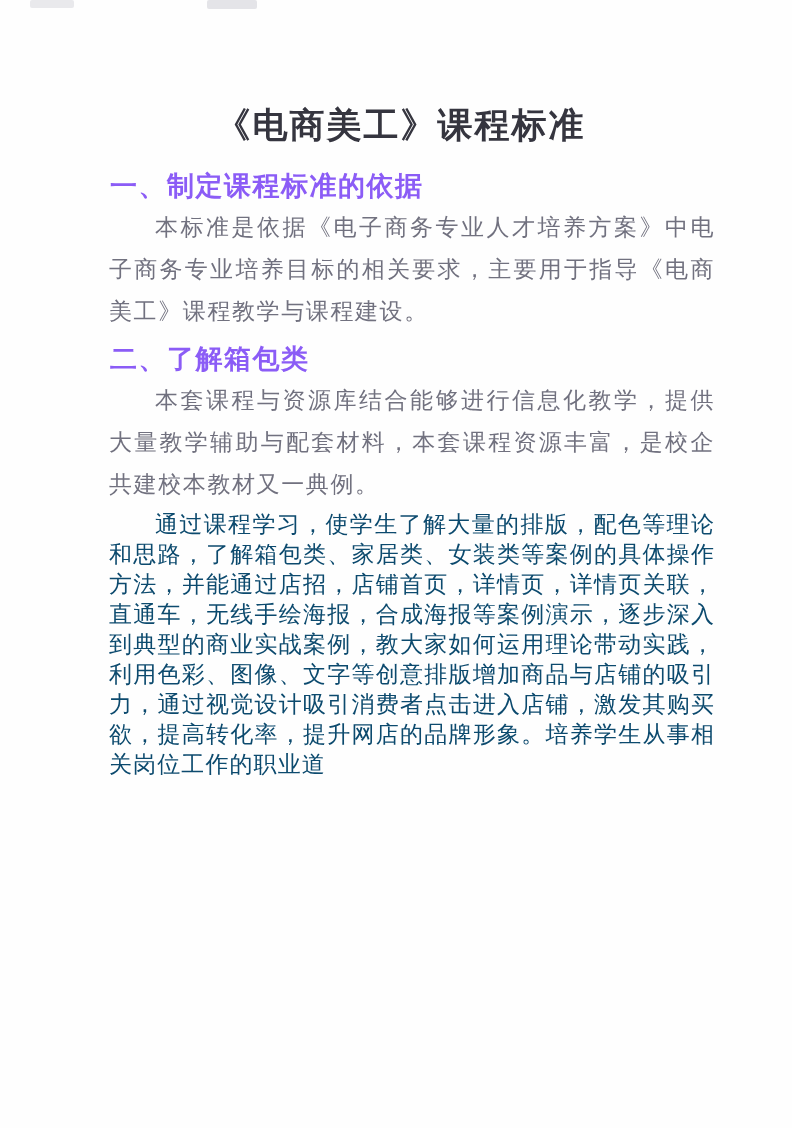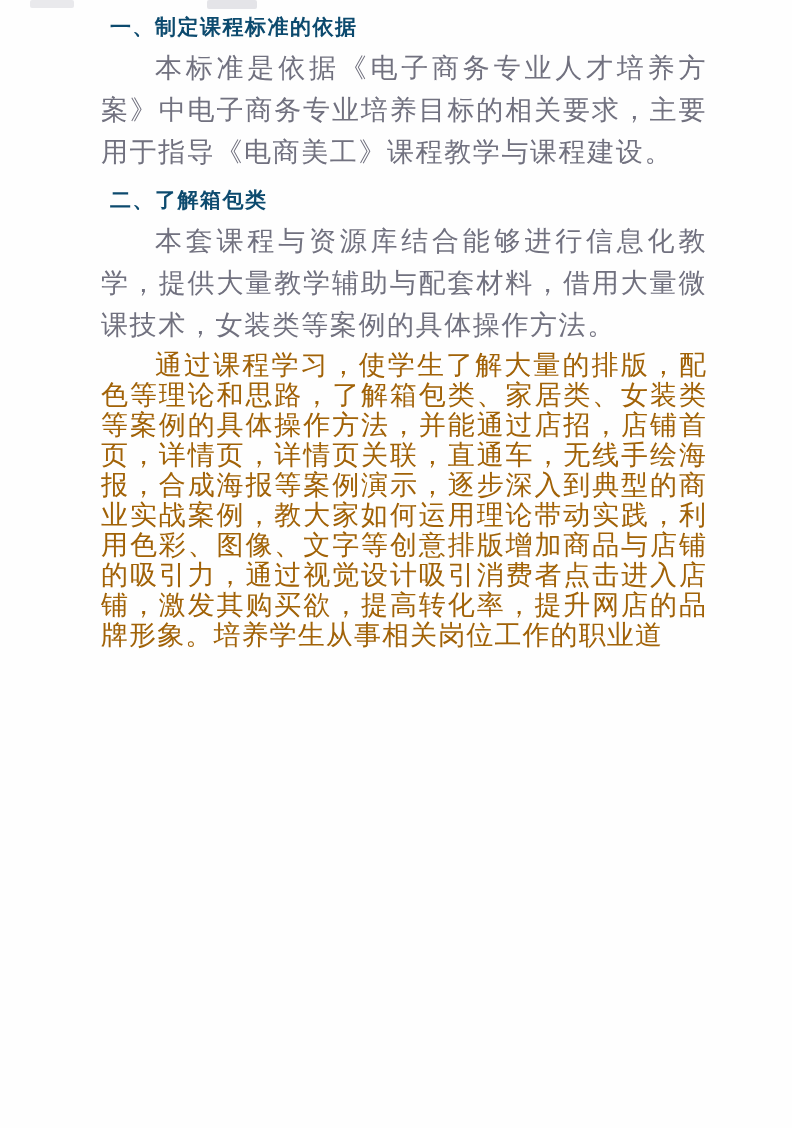--- a/index.html
+++ b/index.html
@@ -34,60 +34,61 @@
     font-size: 35px;
     line-height: 46px;
     font-weight: bold;
     letter-spacing: 2px;
     color: #35353f;
     font-family: "Liberation Sans", sans-serif;
   }
   .section-heading {
     margin: 12px 0 6px 0;
     padding-left: 13px;
-    font-size: 21px;
+    font-size: 27px;
     line-height: 29px;
     font-weight: bold;
     letter-spacing: 1.5px;
-    color: #0c4a6e;
+    color: #8b5cf6;
     font-family: "Liberation Sans", sans-serif;
   }
   .para {
     width: 606px;
-    margin: 0 0 4px 4px;
+    margin: 0 0 4px 12px;
     text-indent: 2em;
     text-align: justify;
-    font-size: 27px;
+    font-size: 23px;
     line-height: 42px;
     letter-spacing: 1.6px;
     color: #71717f;
     font-family: "Liberation Serif", serif;
   }
   .para.tight {
     line-height: 30px;
     letter-spacing: 1.1px;
-    color: #a16207;
+    color: #0c4a6e;
   }
 </style>
 </head>
 <body>
 
 <div class="page">
 
   <div class="smudge s1"></div>
   <div class="smudge s2"></div>
 
+  <h1 class="doc-title">《电商美工》课程标准</h1>
 
   <div class="section">
     <h2 class="section-heading">一、制定课程标准的依据</h2>
     <p class="para">本标准是依据《电子商务专业人才培养方案》中电子商务专业培养目标的相关要求，主要用于指导《电商美工》课程教学与课程建设。</p>
   </div>
 
   <div class="section">
     <h2 class="section-heading">二、了解箱包类</h2>
-    <p class="para">本套课程与资源库结合能够进行信息化教学，提供大量教学辅助与配套材料，借用大量微课技术，女装类等案例的具体操作方法。</p>
+    <p class="para">本套课程与资源库结合能够进行信息化教学，提供大量教学辅助与配套材料，本套课程资源丰富，是校企共建校本教材又一典例。</p>
   </div>
 
   <div class="section">
     <p class="para tight">通过课程学习，使学生了解大量的排版，配色等理论和思路，了解箱包类、家居类、女装类等案例的具体操作方法，并能通过店招，店铺首页，详情页，详情页关联，直通车，无线手绘海报，合成海报等案例演示，逐步深入到典型的商业实战案例，教大家如何运用理论带动实践，利用色彩、图像、文字等创意排版增加商品与店铺的吸引力，通过视觉设计吸引消费者点击进入店铺，激发其购买欲，提高转化率，提升网店的品牌形象。培养学生从事相关岗位工作的职业道</p>
   </div>
 
 </div>
 
 </body></html>

